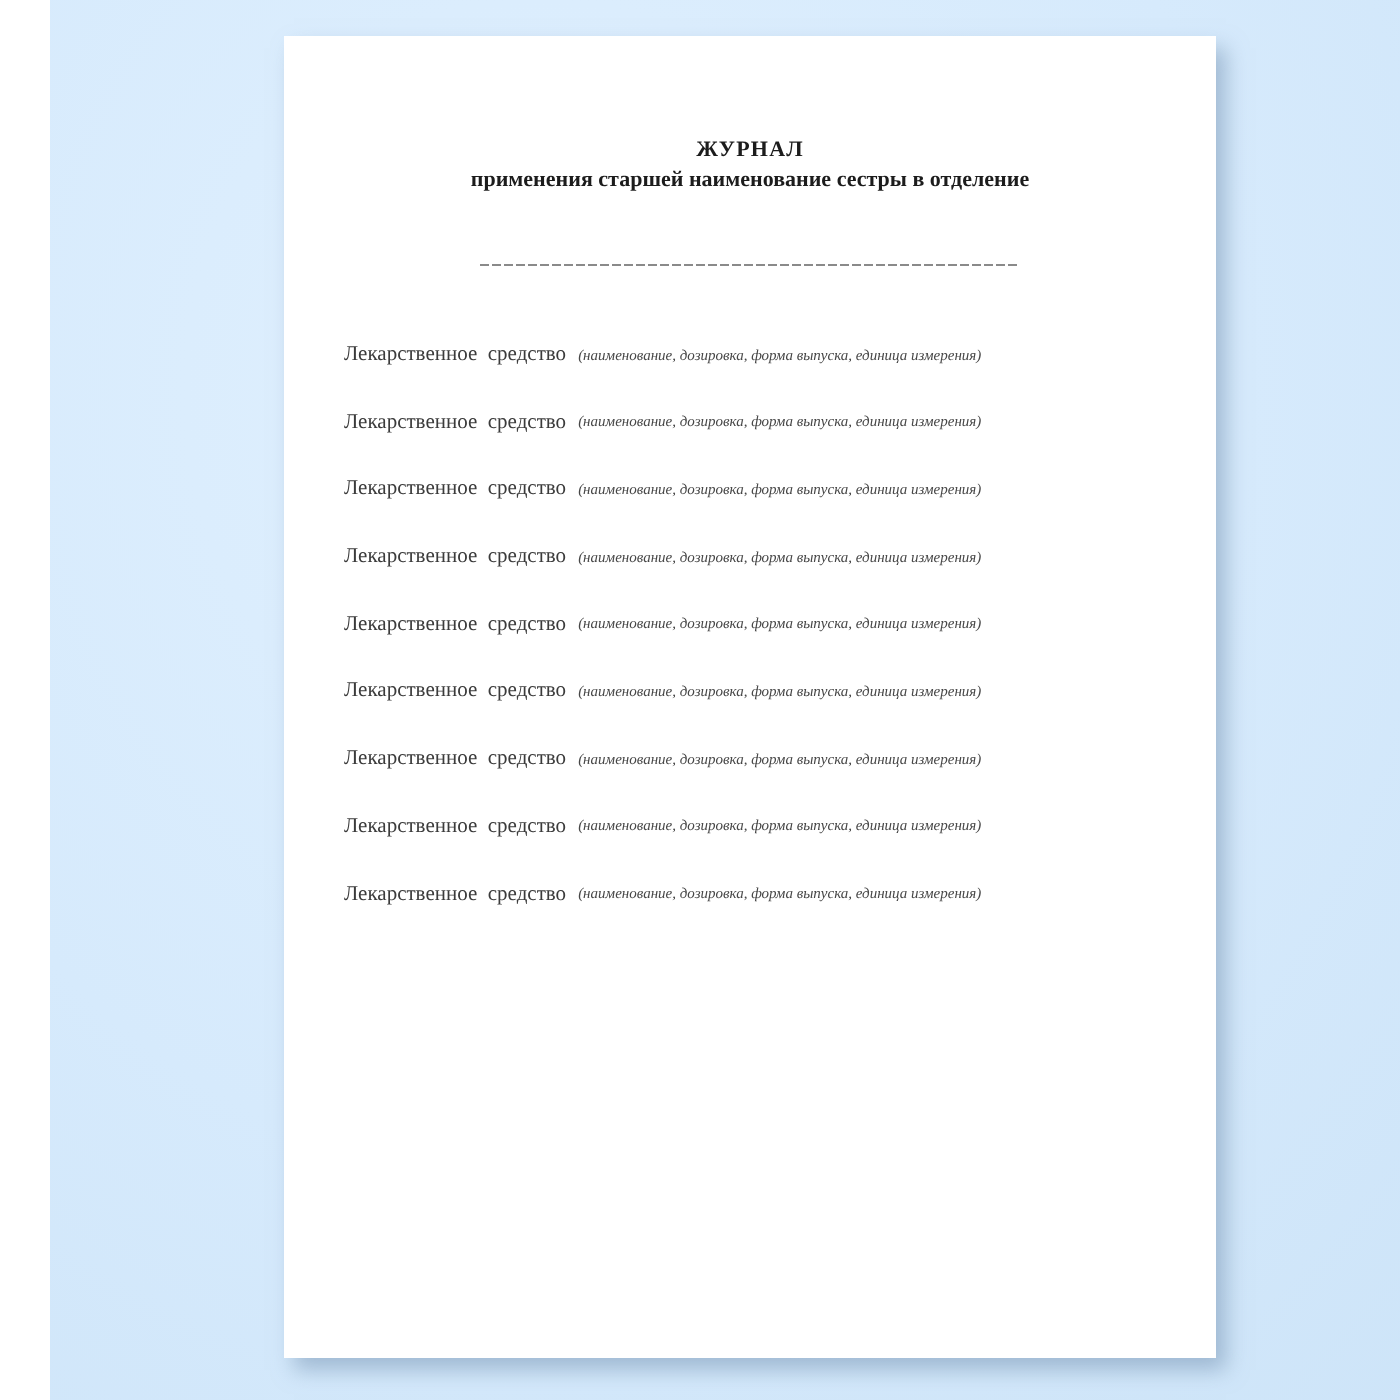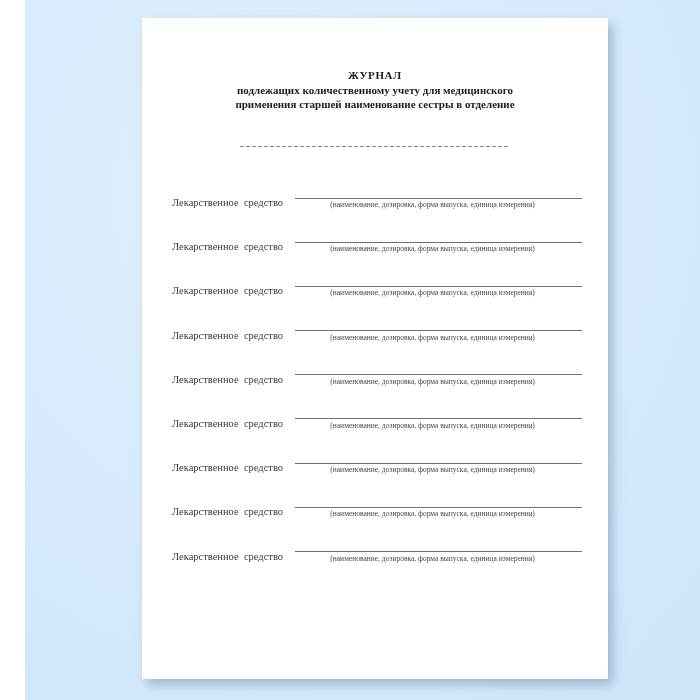--- a/index.html
+++ b/index.html
@@ -66,22 +66,23 @@
   .row-label {
     flex: none;
     font-size: 10.5px;
     line-height: 13px;
     color: #3b3b3b;
     white-space: pre;
   }
   .row-rest {
     flex: 1 1 auto;
     display: flex;
-    flex-direction: column;
+    flex-direction: row;
     min-width: 0;
+    font-style: italic;
   }
   .row-fill {
     height: 12px;
     border-bottom: 1px solid #6e6e6e;
   }
   .row-caption {
     text-align: center;
     font-size: 7.5px;
     line-height: 9px;
     padding-top: 1.5px;
@@ -91,21 +92,20 @@
   }
 </style>
 </head>
 <body>
 
 <div class="backdrop">
   <div class="paper">
 
     <div class="title-block">
       <div class="title-line doc-title">ЖУРНАЛ</div>
-      <div class="title-line">подлежащих количественному учету для медицинского</div>
       <div class="title-line">применения старшей наименование сестры в отделение</div>
     </div>
 
     <div class="top-fill-line"></div>
 
     <div class="rows-area">
   <div class="med-row">
     <div class="row-main">
       <span class="row-label">Лекарственное  средство</span>
       <span class="row-rest">

